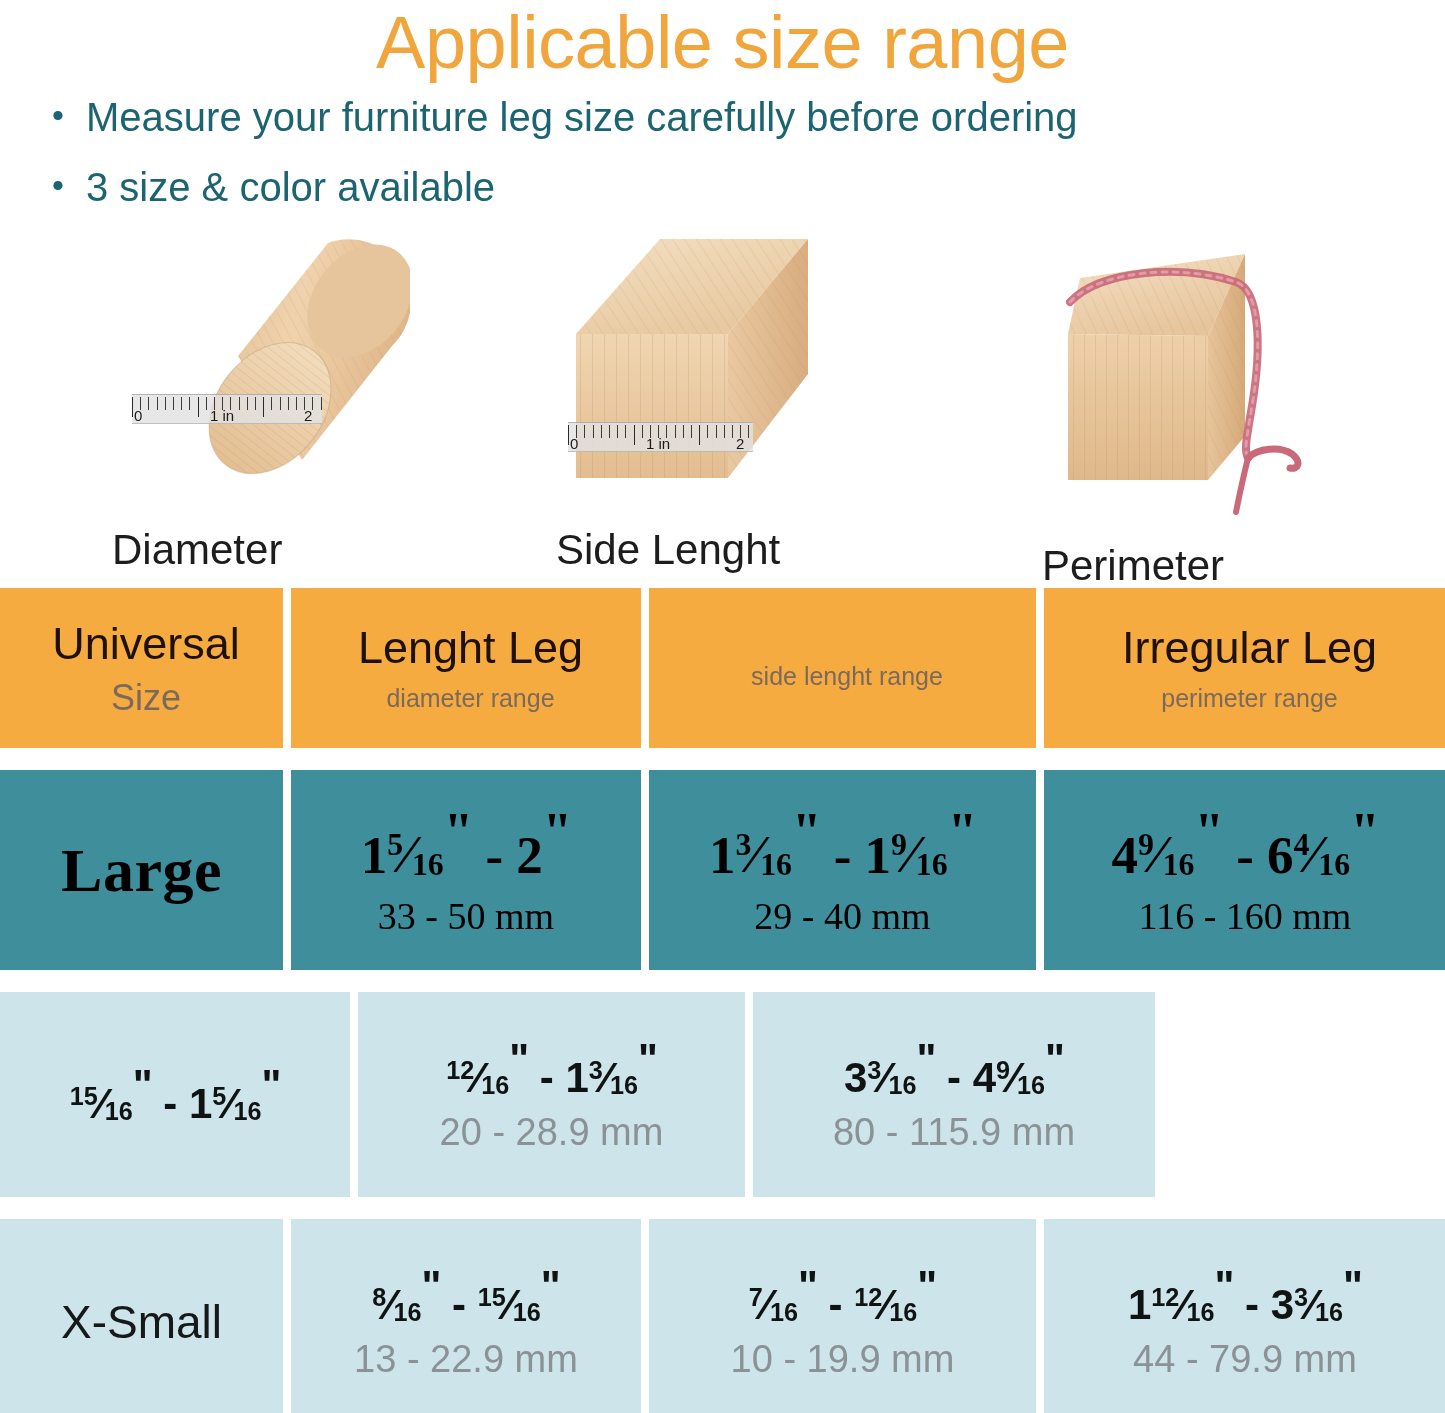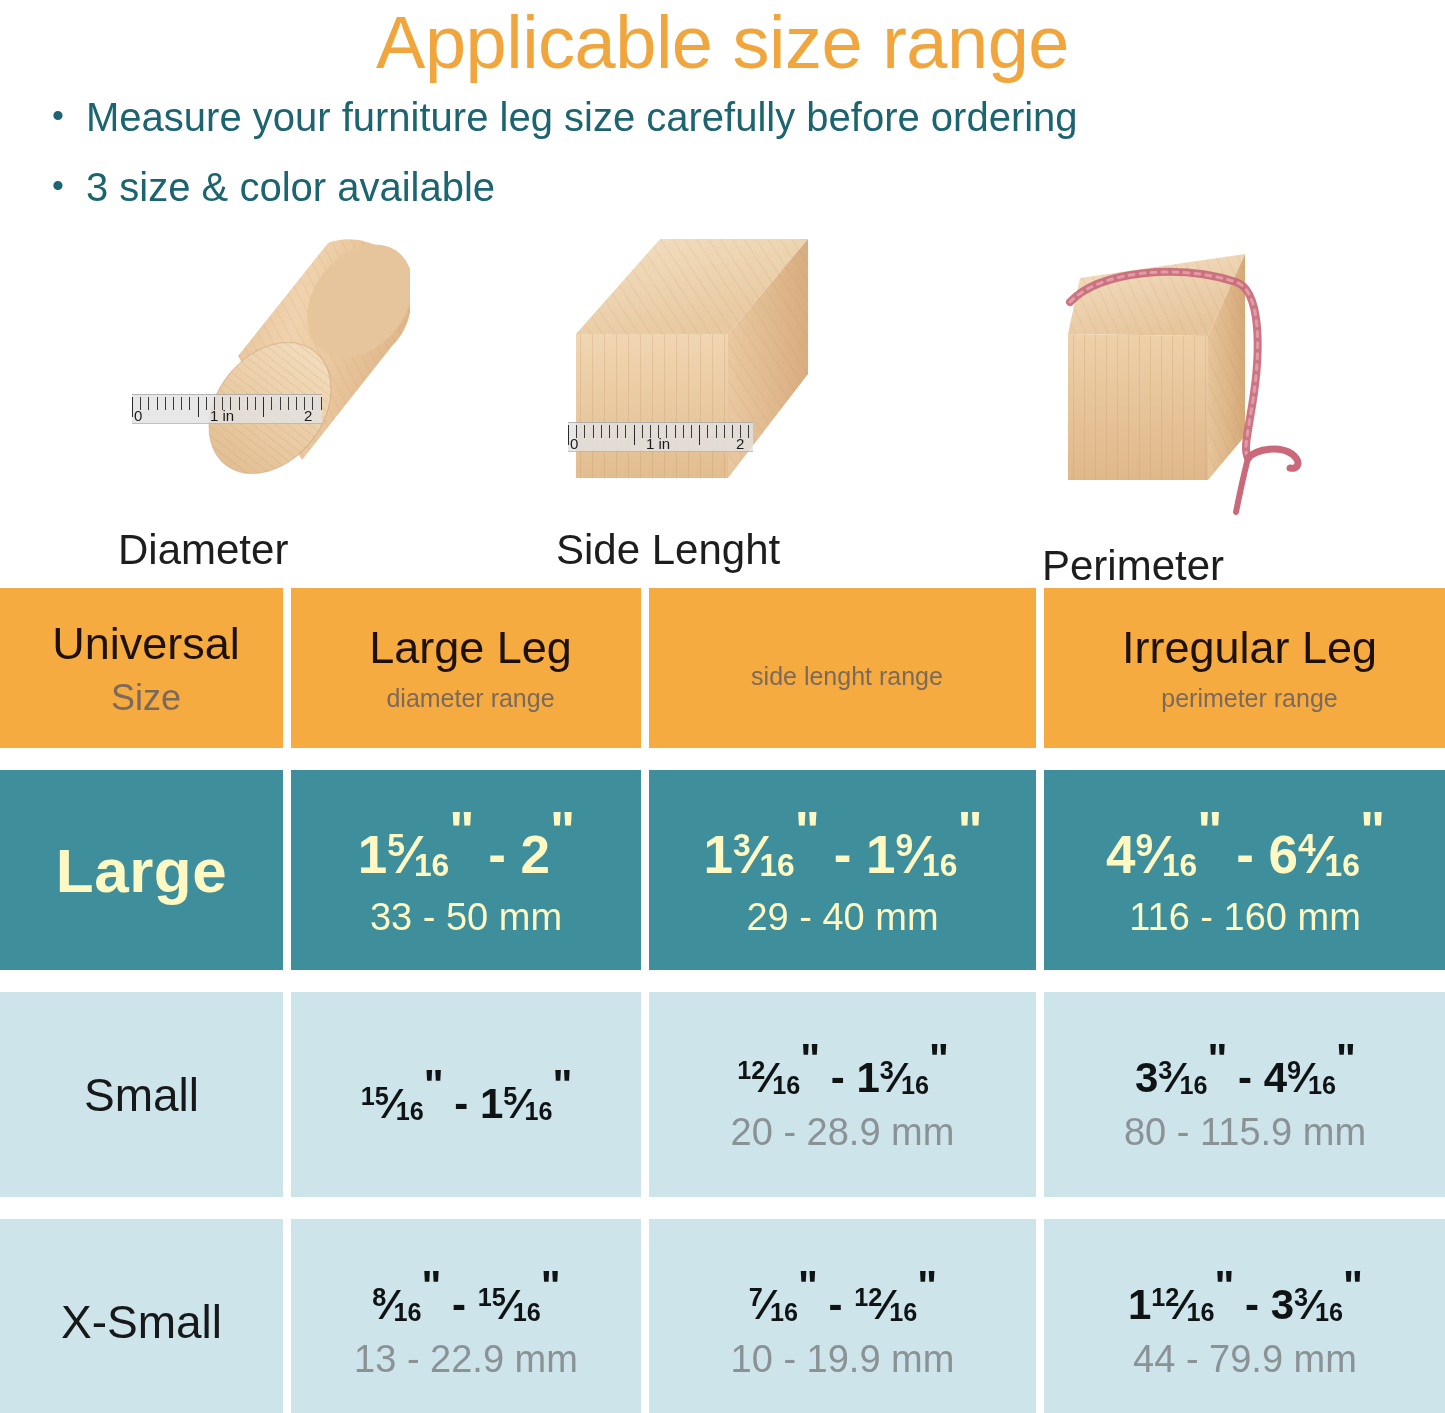--- a/index.html
+++ b/index.html
@@ -109,21 +109,21 @@
   .c3{ flex:0 0 387px; }
   .c4{ flex:0 0 402px; }
 
   
   .row-head .cell{ background:#f6ab40; height:160px;padding-left:9px; }
   .head-main{ font-size:45px; color:#1d1109; line-height:1.0; }
   .head-sub{ font-size:25px; color:#7b6a5c; line-height:1.0; margin-top:16px; }
   .head-sub2{ font-size:36px; color:#7b6a5c; line-height:1.0; margin-top:14px; }
 
   
-  .row-large .cell{ background:#3e8e9b; height:200px; color:#fef9c3; }
+  .row-large .cell{ background:#3e8e9b; height:200px; color:#000000;font-family:Liberation Serif, serif; }
   .lg-label{ font-size:62px; font-weight:bold; letter-spacing:0.5px; }
   .val-main{ font-size:53px; font-weight:bold; line-height:1.0; white-space:nowrap; }
   .val-sub{ font-size:38px; line-height:1.0; margin-top:16px; white-space:nowrap; }
 
   
   .row-small .cell{ background:#cde4ea; height:205px; color:#15181a; }
   .sm-label{ font-size:46px; color:#16181a; }
   .sm-main{ font-size:42px; font-weight:bold; line-height:1.0; color:#101314; white-space:nowrap; }
   .sm-sub{ font-size:38px; line-height:1.0; margin-top:14px; color:#8a9296; white-space:nowrap; }
 
@@ -184,21 +184,21 @@
     </svg>
     
     <div class="ruler" style="left:2px;top:166px;width:190px;height:28px;transform:rotate(0deg);">
       <div class="ticks"></div>
       <div class="ticks big"></div>
       <span class="ruler-lbl" style="left:2px;">0</span>
       <span class="ruler-lbl" style="left:78px;">1 in</span>
       <span class="ruler-lbl" style="left:172px;">2</span>
     </div>
   </div>
-  <div class="illus-cap" style="left:118px;top:290px;">Diameter</div>
+  <div class="illus-cap" style="left:112px;top:290px;">Diameter</div>
 
   <div class="illus" style="left:568px;top:-10px;width:270px;height:285px;">
     <svg width="270" height="285" viewBox="0 0 270 285">
       <defs>
         <linearGradient id="gTop" x1="0" y1="0" x2="0.6" y2="1">
           <stop offset="0%" stop-color="#f3dfc2"></stop>
           <stop offset="100%" stop-color="#e7c89f"></stop>
         </linearGradient>
         <linearGradient id="gFront" x1="0" y1="0" x2="0" y2="1">
           <stop offset="0%" stop-color="#f0d6b2"></stop>
@@ -279,21 +279,21 @@
 </div>
 
 <div class="table">
 
   <div class="row row-head">
     <div class="cell c1">
       <span class="head-main">Universal</span>
       <span class="head-sub2">Size</span>
     </div>
     <div class="cell c2">
-      <span class="head-main">Large Leg</span>
+      <span class="head-main">Lenght Leg</span>
       <span class="head-sub">diameter range</span>
     </div>
     <div class="cell c3">
       <span class="head-sub">side lenght range</span>
     </div>
     <div class="cell c4">
       <span class="head-main">Irregular Leg</span>
       <span class="head-sub">perimeter range</span>
     </div>
   </div>
@@ -310,23 +310,20 @@
       <span class="val-main">1<span class="fr"><span class="num">3</span><span class="sl">⁄</span><span class="den">16</span></span><span class="qt">"</span> - 1<span class="fr"><span class="num">9</span><span class="sl">⁄</span><span class="den">16</span></span><span class="qt">"</span></span>
       <span class="val-sub">29 - 40 mm</span>
     </div>
     <div class="cell c4">
       <span class="val-main">4<span class="fr"><span class="num">9</span><span class="sl">⁄</span><span class="den">16</span></span><span class="qt">"</span> - 6<span class="fr"><span class="num">4</span><span class="sl">⁄</span><span class="den">16</span></span><span class="qt">"</span></span>
       <span class="val-sub">116 - 160 mm</span>
     </div>
   </div>
 
   <div class="row row-small">
-    <div class="cell c1">
-      <span class="sm-label">Small</span>
-    </div>
     <div class="cell c2">
       <span class="sm-main"><span class="fr"><span class="num">15</span><span class="sl">⁄</span><span class="den">16</span></span><span class="qt">"</span> - 1<span class="fr"><span class="num">5</span><span class="sl">⁄</span><span class="den">16</span></span><span class="qt">"</span></span>
     </div>
     <div class="cell c3">
       <span class="sm-main"><span class="fr"><span class="num">12</span><span class="sl">⁄</span><span class="den">16</span></span><span class="qt">"</span> - 1<span class="fr"><span class="num">3</span><span class="sl">⁄</span><span class="den">16</span></span><span class="qt">"</span></span>
       <span class="sm-sub">20 - 28.9 mm</span>
     </div>
     <div class="cell c4">
       <span class="sm-main">3<span class="fr"><span class="num">3</span><span class="sl">⁄</span><span class="den">16</span></span><span class="qt">"</span> - 4<span class="fr"><span class="num">9</span><span class="sl">⁄</span><span class="den">16</span></span><span class="qt">"</span></span>
       <span class="sm-sub">80 - 115.9 mm</span>

